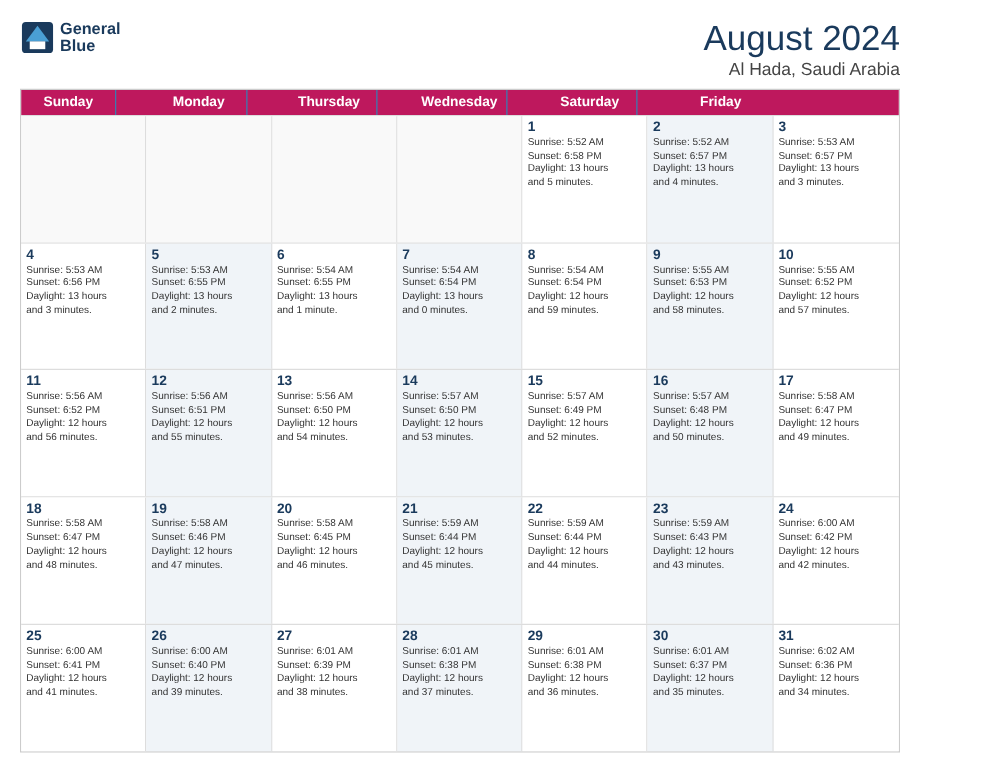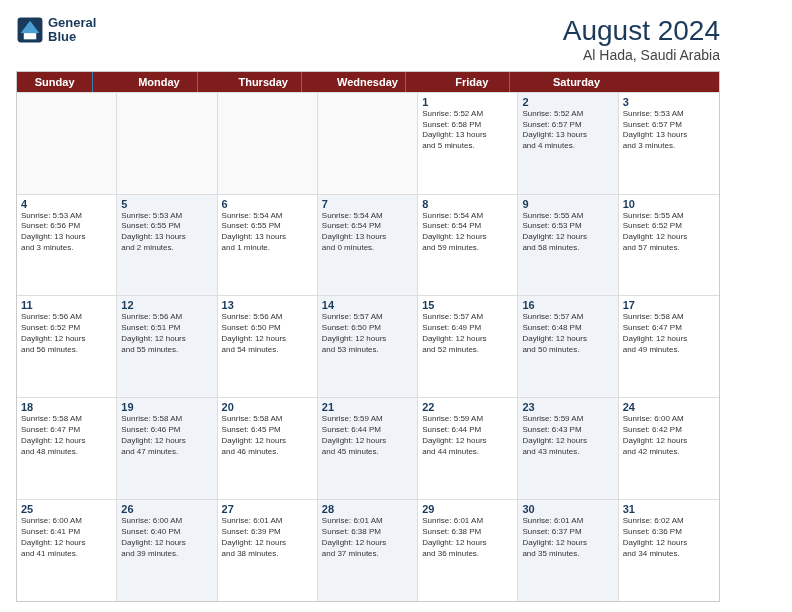--- a/index.html
+++ b/index.html
@@ -57,21 +57,21 @@
     }
     .calendar {
       flex: 1;
       display: flex;
       flex-direction: column;
       border: 1px solid #ccc;
     }
     .cal-header {
       display: grid;
       grid-template-columns: repeat(7, 1fr);
-      background: #7f1d1d;
+      background: #be185d;
       gap: 28px;
     }
     .cal-header-cell {
       color: #fff;
       font-size: 11px;
       font-weight: bold;
       text-align: center;
       padding: 4px 2px;
       border-right: 1px solid #3a7ab0;
     }
@@ -131,22 +131,22 @@
       <div class="location">Al Hada, Saudi Arabia</div>
     </div>
   </div>
 
   <div class="calendar">
     <div class="cal-header">
     <div class="cal-header-cell">Sunday</div>
         <div class="cal-header-cell">Monday</div>
         <div class="cal-header-cell">Thursday</div>
         <div class="cal-header-cell">Wednesday</div>
+        <div class="cal-header-cell">Saturday</div>
         <div class="cal-header-cell">Friday</div>
-        <div class="cal-header-cell">Saturday</div>
       </div>
     <div class="cal-body">
     <div class="cal-row">
           <div class="cal-cell empty"></div>
           <div class="cal-cell empty"></div>
           <div class="cal-cell empty"></div>
           <div class="cal-cell empty"></div>
           <div class="cal-cell">
             <div class="day-num">1</div>
             <div class="cell-text" style="white-space: pre-line;">Sunrise: 5:52 AM

